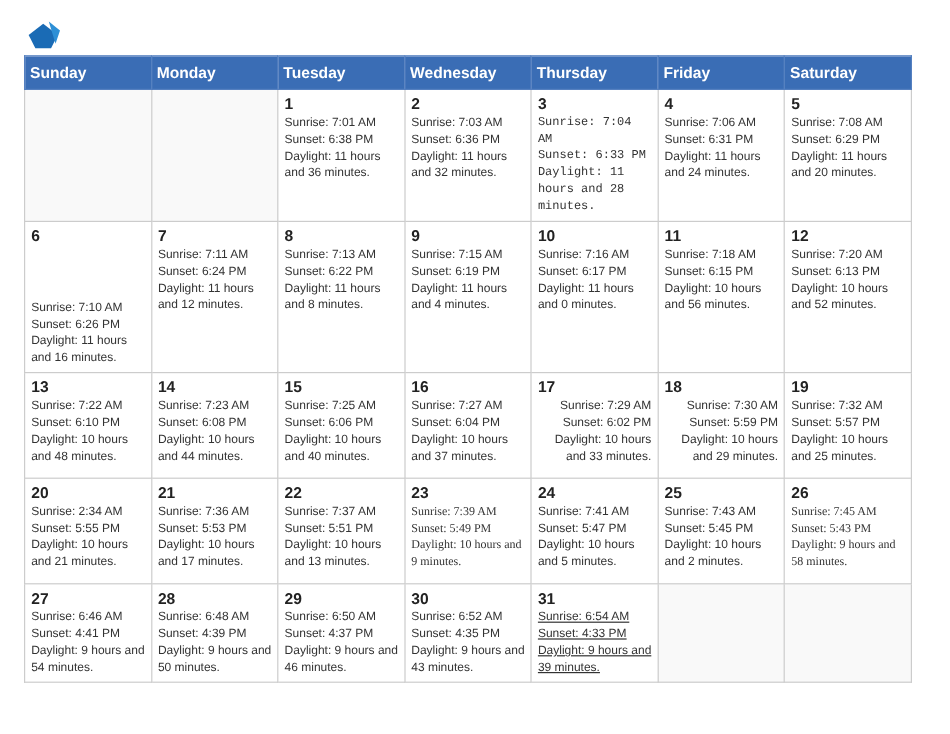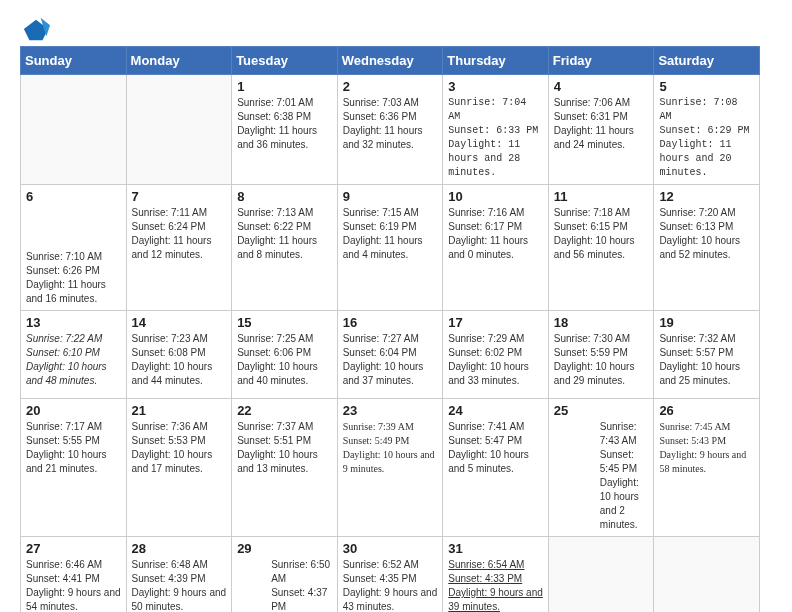--- a/index.html
+++ b/index.html
@@ -150,21 +150,21 @@
 Daylight: 11 hours and 28 minutes.</div>
           </td>
           <td>
             <span class="day-num">4</span>
             <div class="day-info" style="white-space: pre-line;">Sunrise: 7:06 AM
 Sunset: 6:31 PM
 Daylight: 11 hours and 24 minutes.</div>
           </td>
           <td>
             <span class="day-num">5</span>
-            <div class="day-info" style="white-space: pre-line; font-family: Liberation Mono, monospace;">Sunrise: 7:08 AM
+            <div class="day-info" style="white-space: pre-line;">Sunrise: 7:08 AM
 Sunset: 6:29 PM
 Daylight: 11 hours and 20 minutes.</div>
           </td>
         </tr>
         <tr>
           <td>
             <span class="day-num">6</span>
             <div class="day-info" style="white-space: pre-line; margin-top: 46px;">Sunrise: 7:10 AM
 Sunset: 6:26 PM
 Daylight: 11 hours and 16 minutes.</div>
@@ -202,21 +202,21 @@
           <td>
             <span class="day-num">12</span>
             <div class="day-info" style="white-space: pre-line;">Sunrise: 7:20 AM
 Sunset: 6:13 PM
 Daylight: 10 hours and 52 minutes.</div>
           </td>
         </tr>
         <tr>
           <td>
             <span class="day-num">13</span>
-            <div class="day-info" style="white-space: pre-line; font-style: italic;">Sunrise: 7:22 AM
+            <div class="day-info" style="white-space: pre-line;">Sunrise: 7:22 AM
 Sunset: 6:10 PM
 Daylight: 10 hours and 48 minutes.</div>
           </td>
           <td>
             <span class="day-num">14</span>
             <div class="day-info" style="white-space: pre-line;">Sunrise: 7:23 AM
 Sunset: 6:08 PM
 Daylight: 10 hours and 44 minutes.</div>
           </td>
           <td>
@@ -226,41 +226,41 @@
 Daylight: 10 hours and 40 minutes.</div>
           </td>
           <td>
             <span class="day-num">16</span>
             <div class="day-info" style="white-space: pre-line;">Sunrise: 7:27 AM
 Sunset: 6:04 PM
 Daylight: 10 hours and 37 minutes.</div>
           </td>
           <td>
             <span class="day-num">17</span>
-            <div class="day-info" style="white-space: pre-line;">Sunrise: 7:29 AM
+            <div class="day-info" style="white-space: pre-line; text-align: right;">Sunrise: 7:29 AM
 Sunset: 6:02 PM
 Daylight: 10 hours and 33 minutes.</div>
           </td>
           <td>
             <span class="day-num">18</span>
-            <div class="day-info" style="white-space: pre-line;">Sunrise: 7:30 AM
+            <div class="day-info" style="white-space: pre-line; text-align: right;">Sunrise: 7:30 AM
 Sunset: 5:59 PM
 Daylight: 10 hours and 29 minutes.</div>
           </td>
           <td>
             <span class="day-num">19</span>
             <div class="day-info" style="white-space: pre-line;">Sunrise: 7:32 AM
 Sunset: 5:57 PM
 Daylight: 10 hours and 25 minutes.</div>
           </td>
         </tr>
         <tr>
           <td>
             <span class="day-num">20</span>
-            <div class="day-info" style="white-space: pre-line;">Sunrise: 7:17 AM
+            <div class="day-info" style="white-space: pre-line;">Sunrise: 2:34 AM
 Sunset: 5:55 PM
 Daylight: 10 hours and 21 minutes.</div>
           </td>
           <td>
             <span class="day-num">21</span>
             <div class="day-info" style="white-space: pre-line;">Sunrise: 7:36 AM
 Sunset: 5:53 PM
 Daylight: 10 hours and 17 minutes.</div>
           </td>
           <td>
@@ -276,21 +276,21 @@
 Daylight: 10 hours and 9 minutes.</div>
           </td>
           <td>
             <span class="day-num">24</span>
             <div class="day-info" style="white-space: pre-line;">Sunrise: 7:41 AM
 Sunset: 5:47 PM
 Daylight: 10 hours and 5 minutes.</div>
           </td>
           <td>
             <span class="day-num">25</span>
-            <div class="day-info" style="white-space: pre-line; margin-left: 46px;">Sunrise: 7:43 AM
+            <div class="day-info" style="white-space: pre-line;">Sunrise: 7:43 AM
 Sunset: 5:45 PM
 Daylight: 10 hours and 2 minutes.</div>
           </td>
           <td>
             <span class="day-num">26</span>
             <div class="day-info" style="white-space: pre-line; font-family: Liberation Serif, serif;">Sunrise: 7:45 AM
 Sunset: 5:43 PM
 Daylight: 9 hours and 58 minutes.</div>
           </td>
         </tr>
@@ -302,21 +302,21 @@
 Daylight: 9 hours and 54 minutes.</div>
           </td>
           <td>
             <span class="day-num">28</span>
             <div class="day-info" style="white-space: pre-line;">Sunrise: 6:48 AM
 Sunset: 4:39 PM
 Daylight: 9 hours and 50 minutes.</div>
           </td>
           <td>
             <span class="day-num">29</span>
-            <div class="day-info" style="white-space: pre-line; margin-left: 34px;">Sunrise: 6:50 AM
+            <div class="day-info" style="white-space: pre-line;">Sunrise: 6:50 AM
 Sunset: 4:37 PM
 Daylight: 9 hours and 46 minutes.</div>
           </td>
           <td>
             <span class="day-num">30</span>
             <div class="day-info" style="white-space: pre-line;">Sunrise: 6:52 AM
 Sunset: 4:35 PM
 Daylight: 9 hours and 43 minutes.</div>
           </td>
           <td>

